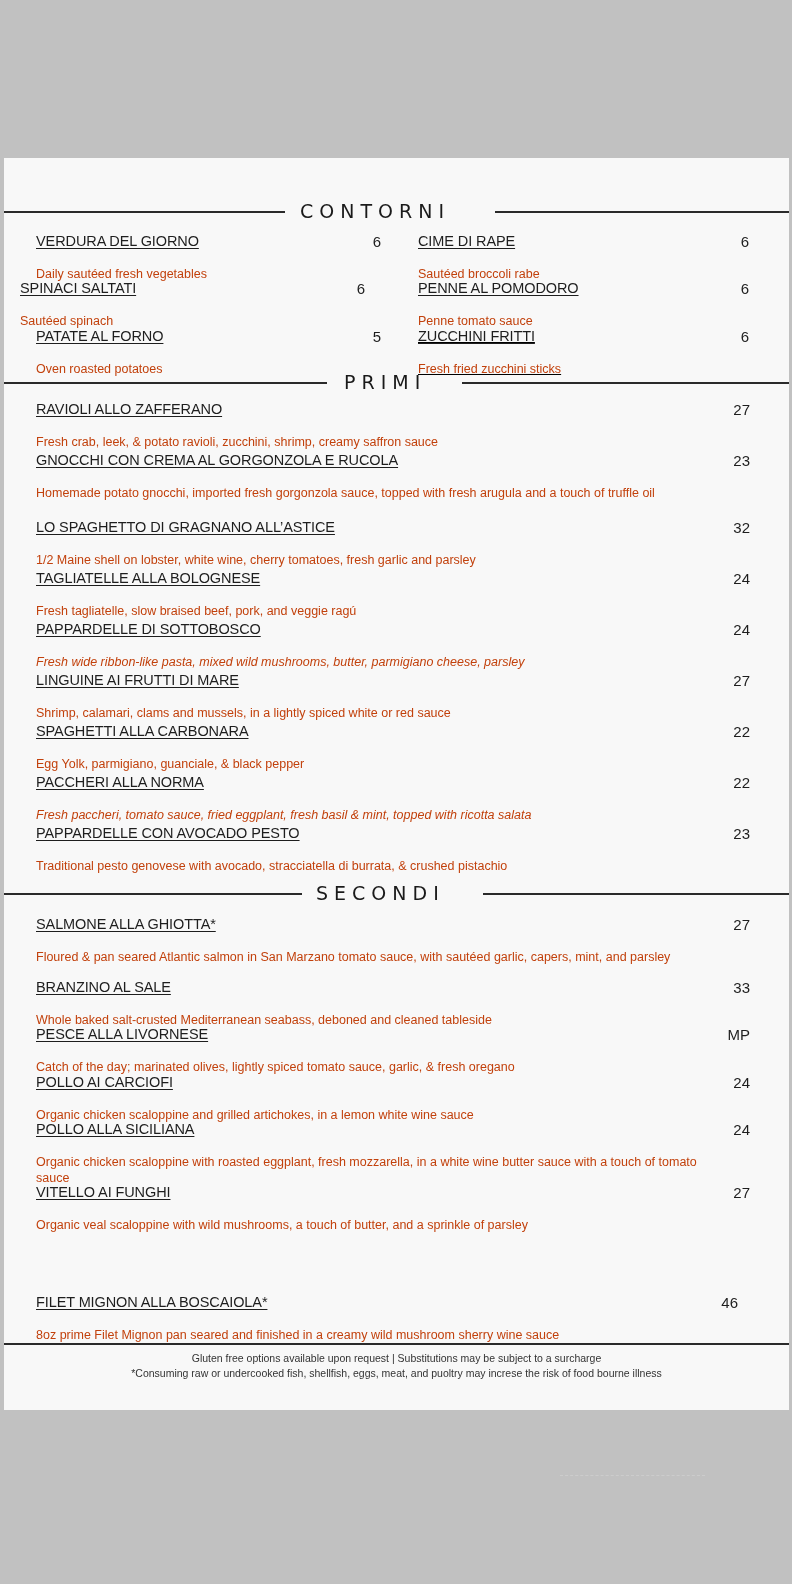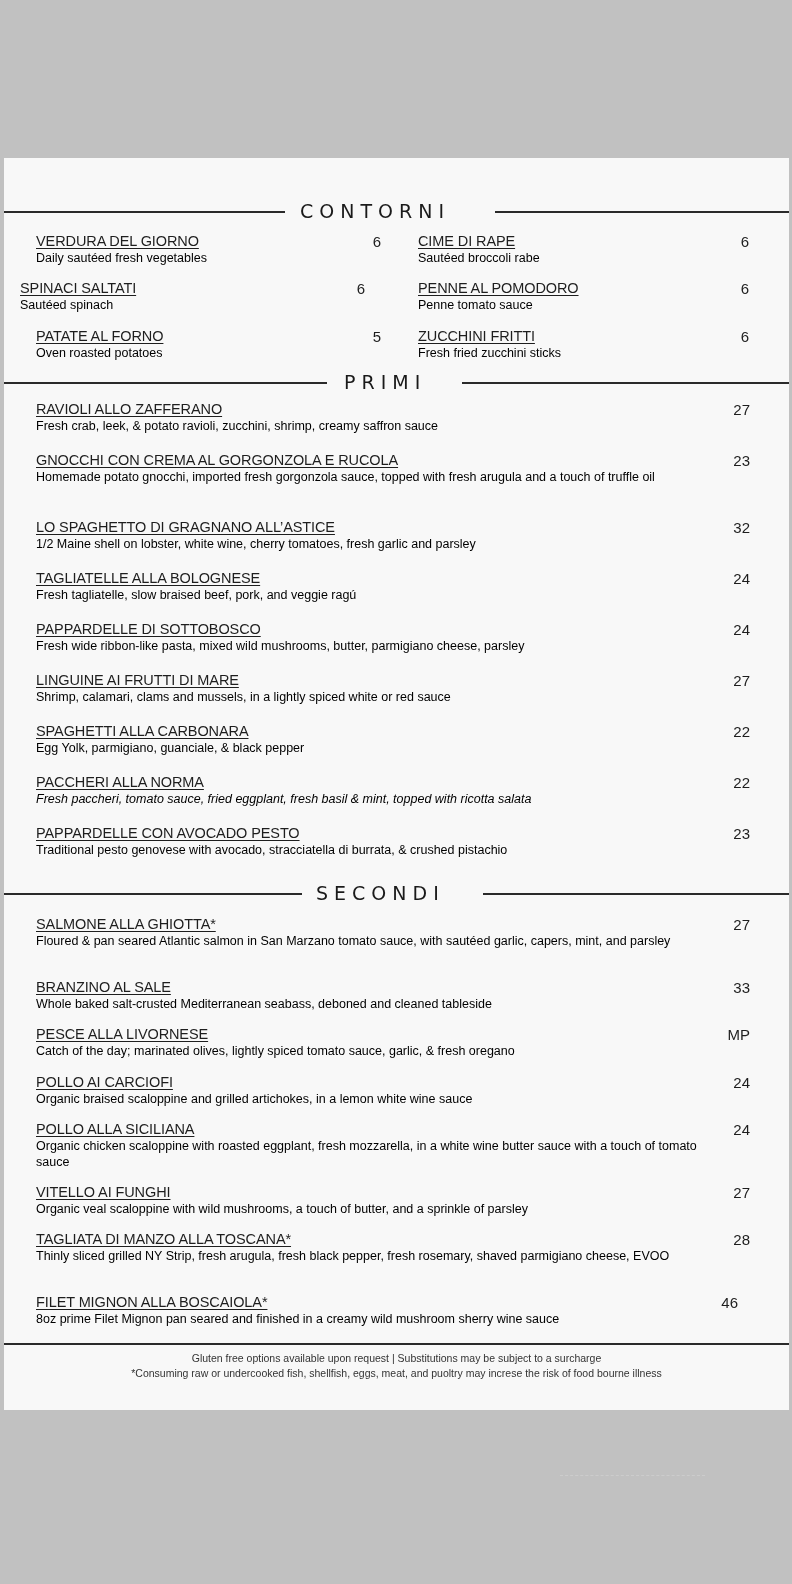--- a/index.html
+++ b/index.html
@@ -54,23 +54,23 @@
       text-decoration: underline;
       text-decoration-thickness: 1px;
       text-underline-offset: 2px;
       line-height: 17px;
       white-space: nowrap;
       letter-spacing: -0.1px;
     }
     .item .desc {
       font-family: "Liberation Sans", sans-serif;
       font-size: 12.5px;
-      color: #000000;
+      color: #c2410c;
       line-height: 16px;
-      margin-top: 0px;
+      margin-top: 16px;
     }
     .item .price {
       position: absolute;
       top: 0;
       font-family: "Liberation Sans", sans-serif;
       font-size: 15px;
       color: #1e1e1e;
       line-height: 17px;
       text-align: right;
     }
@@ -132,21 +132,21 @@
     <div class="name">PENNE AL POMODORO</div>
     <div class="desc">Penne tomato sauce</div>
     <div class="price" style="right:0;">6</div>
   </div>
 
   <div class="item" style="left:32px; top:170px; width:345px;">
     <div class="name">PATATE AL FORNO</div>
     <div class="desc">Oven roasted potatoes</div>
     <div class="price" style="right:0;">5</div>
   </div>
-  <div class="item" style="left:414px; top:170px; width:331px;">
+  <div class="item" style="left:414px; top:170px; width:331px;text-decoration:underline;">
     <div class="name">ZUCCHINI FRITTI</div>
     <div class="desc">Fresh fried zucchini sticks</div>
     <div class="price" style="right:0;">6</div>
   </div>
 
   <div class="section-heading" style="top:213px;">
     <div class="line" style="left:0; width:323px;"></div>
     <div class="title" style="left:340px;">PRIMI</div>
     <div class="line" style="left:458px; width:327px;"></div>
   </div>
@@ -166,21 +166,21 @@
     <div class="desc" style="width:680px;">1/2 Maine shell on lobster, white wine, cherry tomatoes, fresh garlic and parsley</div>
     <div class="price" style="right:0;">32</div>
   </div>
   <div class="item" style="left:32px; top:412px; width:714px;">
     <div class="name">TAGLIATELLE ALLA BOLOGNESE</div>
     <div class="desc" style="width:680px;">Fresh tagliatelle, slow braised beef, pork, and veggie ragú</div>
     <div class="price" style="right:0;">24</div>
   </div>
   <div class="item" style="left:32px; top:463px; width:714px;">
     <div class="name">PAPPARDELLE DI SOTTOBOSCO</div>
-    <div class="desc" style="width:680px;">Fresh wide ribbon-like pasta, mixed wild mushrooms, butter, parmigiano cheese, parsley</div>
+    <div class="desc" style="width:680px;font-style:italic;">Fresh wide ribbon-like pasta, mixed wild mushrooms, butter, parmigiano cheese, parsley</div>
     <div class="price" style="right:0;">24</div>
   </div>
   <div class="item" style="left:32px; top:514px; width:714px;">
     <div class="name">LINGUINE AI FRUTTI DI MARE</div>
     <div class="desc" style="width:680px;">Shrimp, calamari, clams and mussels, in a lightly spiced white or red sauce</div>
     <div class="price" style="right:0;">27</div>
   </div>
   <div class="item" style="left:32px; top:565px; width:714px;">
     <div class="name">SPAGHETTI ALLA CARBONARA</div>
     <div class="desc" style="width:680px;">Egg Yolk, parmigiano, guanciale, &amp; black pepper</div>
@@ -213,37 +213,32 @@
     <div class="desc" style="width:680px;">Whole baked salt-crusted Mediterranean seabass, deboned and cleaned tableside</div>
     <div class="price" style="right:0;margin-left:8px;">33</div>
   </div>
   <div class="item" style="left:32px; top:868px; width:714px;">
     <div class="name">PESCE ALLA LIVORNESE</div>
     <div class="desc" style="width:680px;">Catch of the day; marinated olives, lightly spiced tomato sauce, garlic, &amp; fresh oregano</div>
     <div class="price" style="right:0;">MP</div>
   </div>
   <div class="item" style="left:32px; top:916px; width:714px;">
     <div class="name">POLLO AI CARCIOFI</div>
-    <div class="desc" style="width:680px;">Organic braised scaloppine and grilled artichokes, in a lemon white wine sauce</div>
+    <div class="desc" style="width:680px;">Organic chicken scaloppine and grilled artichokes, in a lemon white wine sauce</div>
     <div class="price" style="right:0;">24</div>
   </div>
   <div class="item" style="left:32px; top:963px; width:714px;">
     <div class="name">POLLO ALLA SICILIANA</div>
     <div class="desc" style="width:680px;">Organic chicken scaloppine with roasted eggplant, fresh mozzarella, in a white wine butter sauce with a touch of tomato sauce</div>
     <div class="price" style="right:0;">24</div>
   </div>
   <div class="item" style="left:32px; top:1026px; width:714px;">
     <div class="name">VITELLO AI FUNGHI</div>
     <div class="desc" style="width:680px;">Organic veal scaloppine with wild mushrooms, a touch of butter, and a sprinkle of parsley</div>
     <div class="price" style="right:0;">27</div>
-  </div>
-  <div class="item" style="left:32px; top:1073px; width:714px;">
-    <div class="name">TAGLIATA DI MANZO ALLA TOSCANA*</div>
-    <div class="desc" style="width:680px;">Thinly sliced grilled NY Strip, fresh arugula, fresh black pepper, fresh rosemary, shaved parmigiano cheese, EVOO</div>
-    <div class="price" style="right:0;">28</div>
   </div>
   <div class="item" style="left:32px; top:1136px; width:714px;">
     <div class="name">FILET MIGNON ALLA BOSCAIOLA*</div>
     <div class="desc" style="width:680px;">8oz prime Filet Mignon pan seared and finished in a creamy wild mushroom sherry wine sauce</div>
     <div class="price" style="right:12px;text-align:right;">46</div>
   </div>
 
   <div class="divider" style="top:1185px;"></div>
 
   <div class="footer-line" style="top:1208px;">*Consuming raw or undercooked fish, shellfish, eggs, meat, and puoltry may increse the risk of food bourne illness</div>

